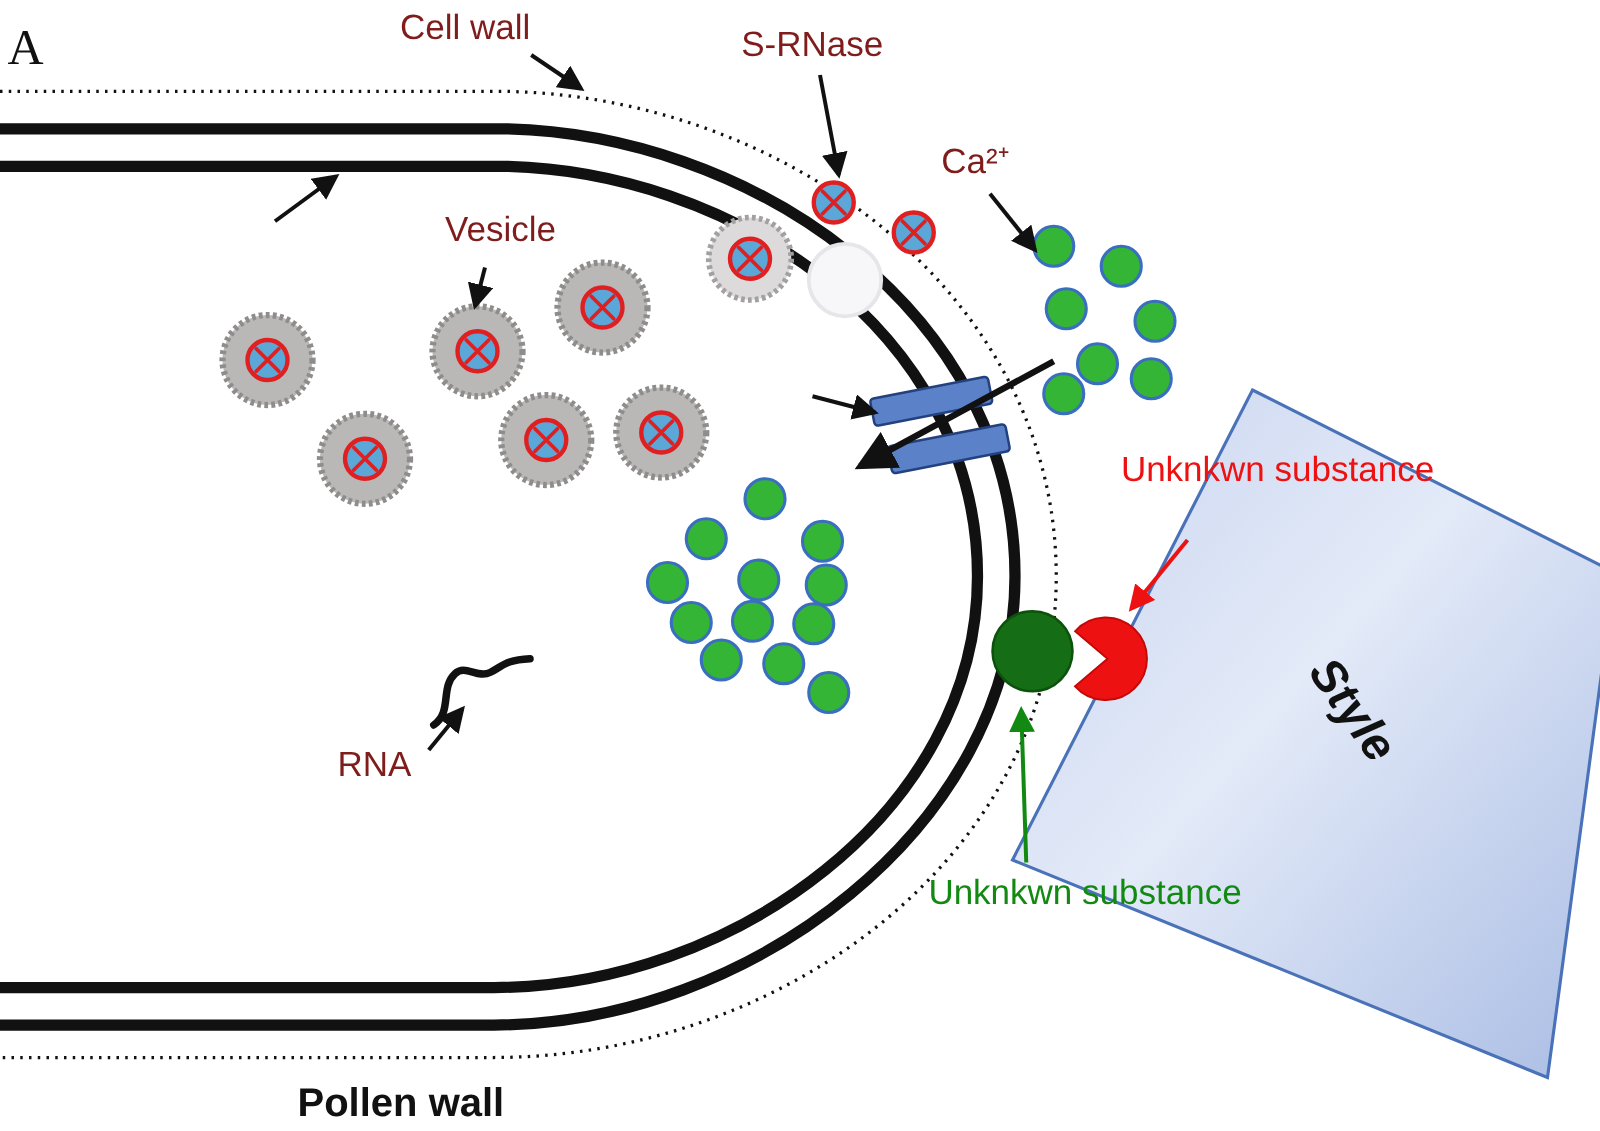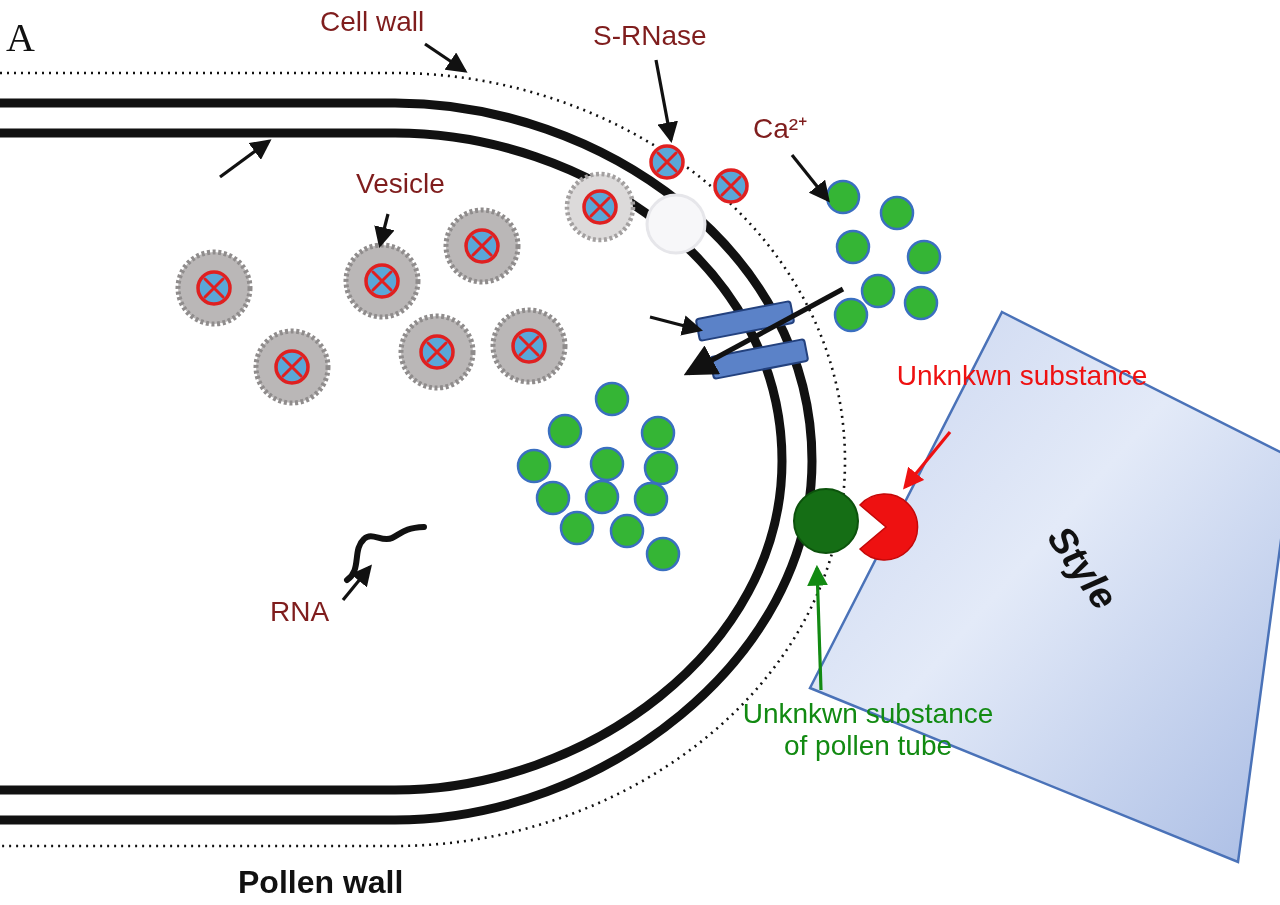--- a/index.html
+++ b/index.html
@@ -144,18 +144,17 @@
 
 
   <div class="lbl" style="left:270px;top:596px;">RNA</div>
 
   <div class="lbl red center" style="left:855px;top:360px;width:334px;">
     <div>Unknkwn substance</div>
   </div>
 
   <div class="lbl green center" style="left:700px;top:698px;width:336px;">
     <div>Unknkwn substance</div>
-    <div>of pollen tube</div>
   </div>
 
   <div class="pollen">Pollen wall</div>
 
 </div>
 
 </body></html>

